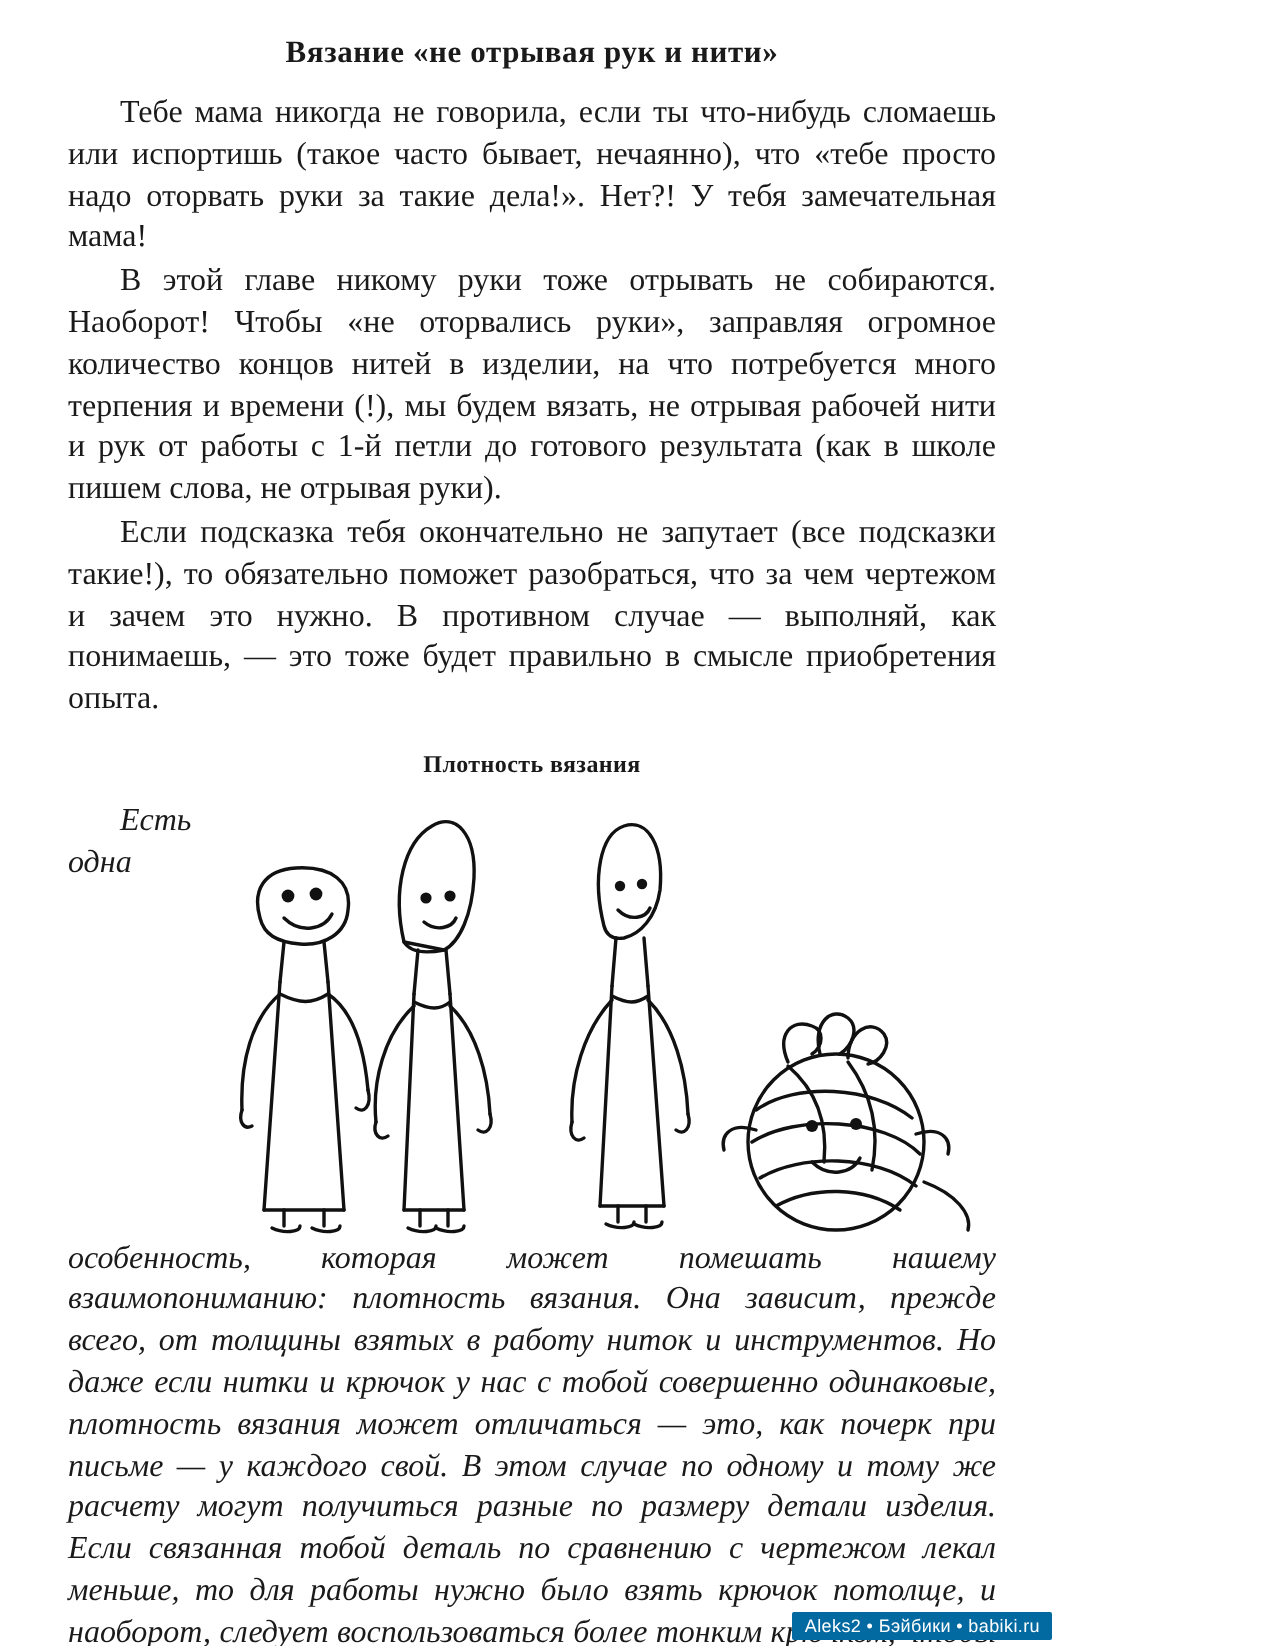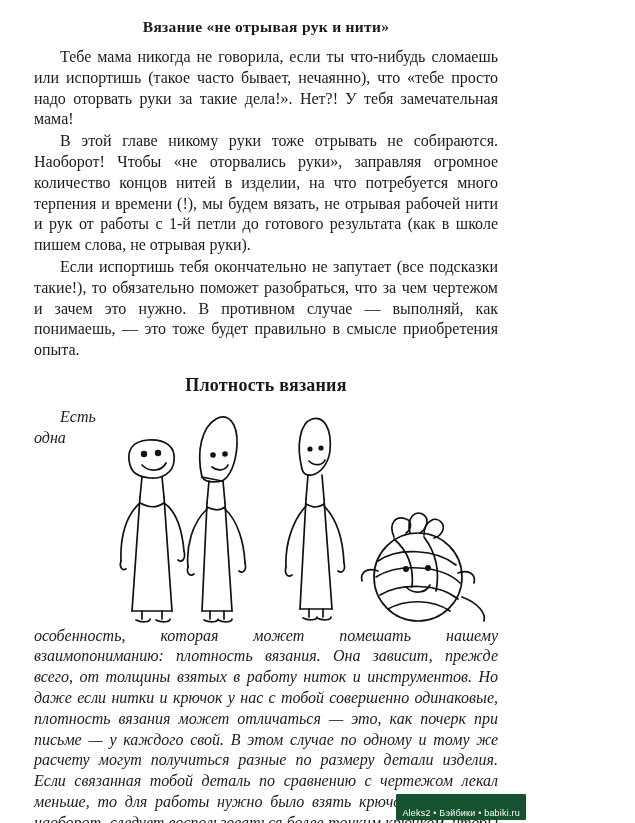--- a/index.html
+++ b/index.html
@@ -25,21 +25,21 @@
   .title {
     text-align: center;
     font-weight: bold;
     font-size: 15.5px;
     letter-spacing: 0.3px;
     margin: 0 0 11px 0;
   }
   .subtitle {
     text-align: center;
     font-weight: bold;
-    font-size: 18px;
+    font-size: 12px;
     letter-spacing: 0.2px;
     margin: 14px 0 11px 0;
   }
   p.body-text {
     margin: 0 0 1px 0;
     font-size: 16px;
     line-height: 1.30;
     text-align: justify;
     text-indent: 26px;
     hyphens: auto;
@@ -63,38 +63,38 @@
   .illus-float svg {
     display: block;
   }
   .credit {
     position: absolute;
     right: 6px;
     bottom: 3px;
     font-family: "Liberation Sans", sans-serif;
     font-size: 9px;
     color: #ffffff;
-    background: #14532d;
-    padding: 14px 6px 2px 6px;
+    background: #0369a1;
+    padding: 2px 6px 2px 6px;
     letter-spacing: 0.2px;
     white-space: nowrap;
     border-radius: 1px;
   }
 </style>
 </head>
 <body>
 
 <div class="page">
 
   <h1 class="title">Вязание «не отрывая рук и нити»</h1>
 
   <p class="body-text">Тебе мама никогда не говорила, если ты что-нибудь сломаешь или испортишь (такое часто бывает, нечаянно), что «тебе просто надо оторвать руки за такие дела!». Нет?! У тебя замечательная мама!</p>
   <p class="body-text">В этой главе никому руки тоже отрывать не собираются. Наоборот! Чтобы «не оторвались руки», заправляя огромное количество концов нитей в изделии, на что потребуется много терпения и времени (!), мы будем вязать, не отрывая рабочей нити и рук от работы с 1-й петли до готового результата (как в школе пишем слова, не отрывая руки).</p>
 
-  <p class="body-text"><span>Если испортишь тебя окончательно не запутает (все подсказки такие!), то обязательно поможет разобраться, </span><b>что за чем</b><span> чертежом и </span><b>зачем</b><span> это нужно. В противном случае — выполняй, как понимаешь, — это тоже будет правильно в смысле приобретения опыта.</span></p>
+  <p class="body-text"><span>Если подсказка тебя окончательно не запутает (все подсказки такие!), то обязательно поможет разобраться, </span><b>что за чем</b><span> чертежом и </span><b>зачем</b><span> это нужно. В противном случае — выполняй, как понимаешь, — это тоже будет правильно в смысле приобретения опыта.</span></p>
 
   <h2 class="subtitle">Плотность вязания</h2>
 
   <div class="wrap-section">
 
     <div class="illus-float">
       <svg viewBox="0 0 392 214" width="392" height="214" xmlns="http://www.w3.org/2000/svg">
         <g fill="none" stroke="#111111" stroke-width="1.7" stroke-linecap="round" stroke-linejoin="round">
 
           <path d="M24 54 C20 40 26 30 42 29 C60 28 70 36 68 50 C67 62 56 68 44 67 C32 66 26 62 24 54 Z"></path>

